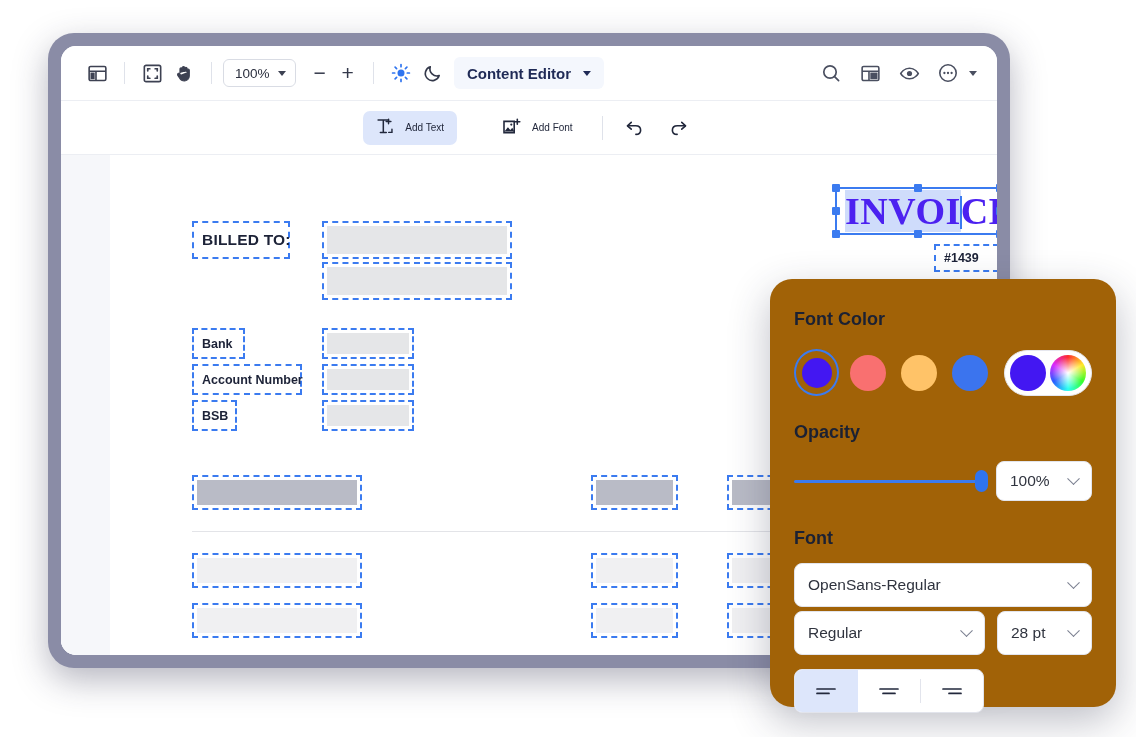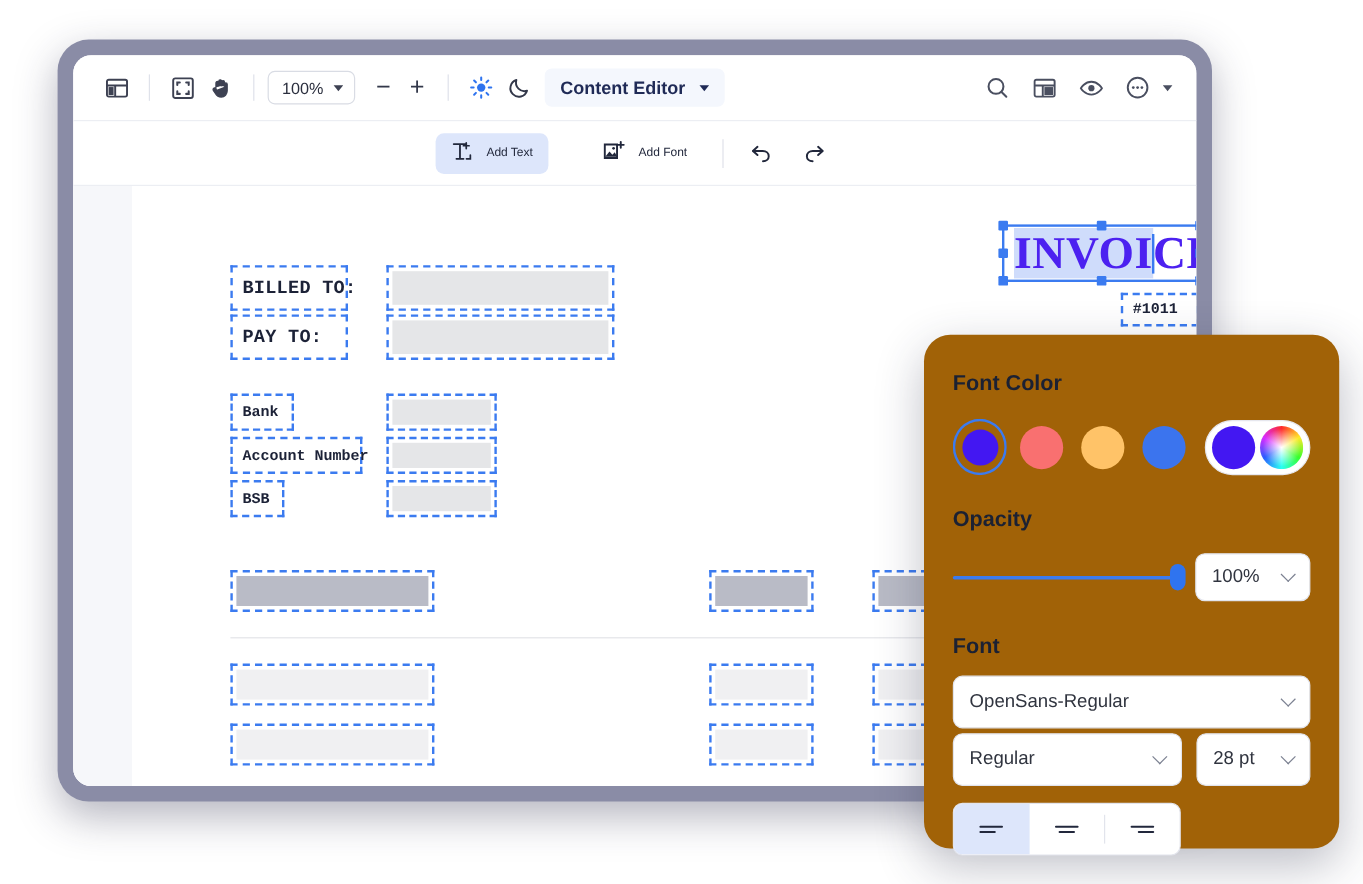--- a/index.html
+++ b/index.html
@@ -148,21 +148,20 @@
   }
   #page {
     flex: 1;
     background: #ffffff;
     position: relative;
   }
 
   .dbox {
     position: absolute;
     border: 2px dashed #3b7bf0;
-    font-family: Liberation Mono, monospace;
   }
   .dbox > .fill {
     position: absolute;
     left: 3px; right: 3px; top: 3px; bottom: 3px;
     background: #e5e6e8;
   }
   .dbox > .fill.dark { background: #b9bbc6; }
   .dbox > .fill.light { background: #f0f0f2; }
   .dbox > .lbl {
     position: absolute;
@@ -494,28 +493,25 @@
         <div class="handle" style="left:77px;  top:-5px;"></div>
         <div class="handle" style="right:-5px; top:-5px;"></div>
         <div class="handle" style="left:-5px;  top:18px;"></div>
         <div class="handle" style="right:-5px; top:18px;"></div>
         <div class="handle" style="left:-5px;  bottom:-5px;"></div>
         <div class="handle" style="left:77px;  bottom:-5px;"></div>
         <div class="handle" style="right:-5px; bottom:-5px;"></div>
       </div>
 
       <div class="dbox" style="left:824px; top:89px; width:65px; height:28px;">
-        <div class="lbl small">#1011</div>
+        <div class="lbl small">#1439</div>
       </div>
 
       <div class="dbox" style="left:82px; top:66px; width:98px; height:38px;">
         <div class="lbl big">BILLED TO:</div>
-      </div>
-      <div class="dbox" style="left:82px; top:107px; width:98px; height:38px;">
-        <div class="lbl big">PAY TO:</div>
       </div>
 
       <div class="dbox" style="left:212px; top:66px; width:190px; height:38px;">
         <div class="fill"></div>
       </div>
       <div class="dbox" style="left:212px; top:107px; width:190px; height:38px;">
         <div class="fill"></div>
       </div>
 
       <div class="dbox" style="left:82px; top:173px; width:53px; height:31px;">

